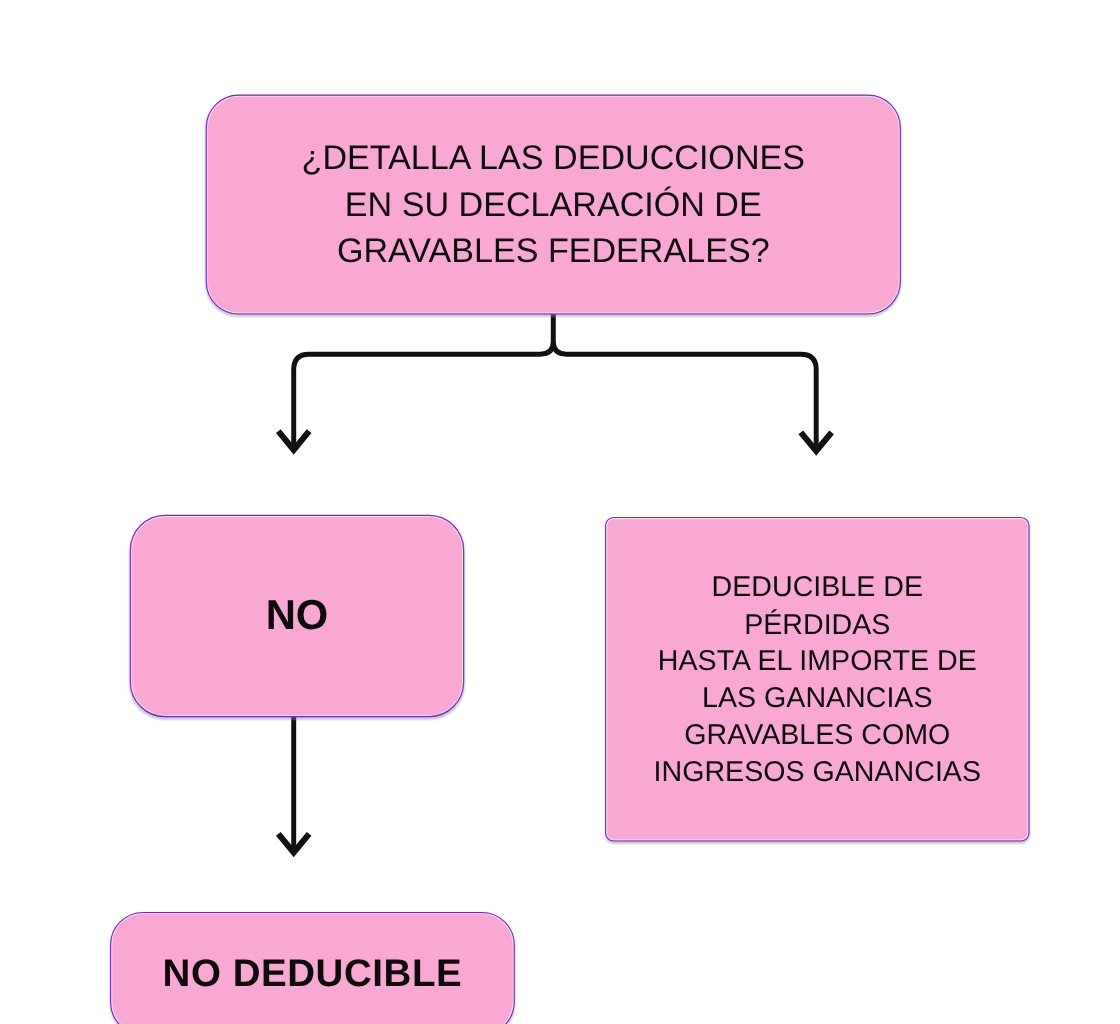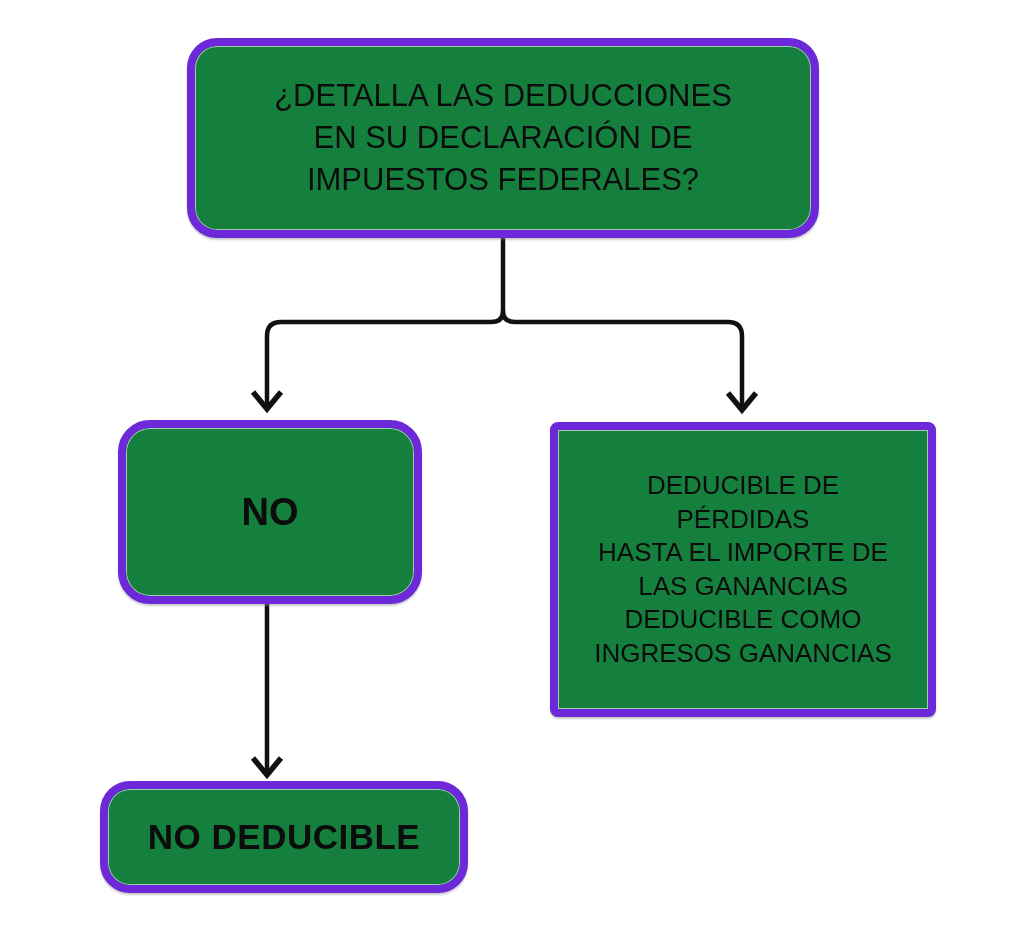--- a/index.html
+++ b/index.html
@@ -11,29 +11,30 @@
   .canvas {
     position: relative;
     width: 1018px;
     height: 931px;
     background: #ffffff;
     overflow: hidden;
   }
   .node {
     position: absolute;
     box-sizing: border-box;
-    background: #15803d;
-    border: 8px solid #6d28d9;
+    background: #f9a8d4;
+    border: 1px solid #6d28d9;
     box-shadow: 0 2px 2px rgba(130,142,137,0.45), inset 0 0 0 1px rgba(255,255,255,0.6);
     display: flex;
     flex-direction: column;
     justify-content: center;
     align-items: center;
     text-align: center;
     color: #0c0c0c;
+    margin-top: 48px;
   }
   .node .line { white-space: nowrap; }
 
   #node-question {
     left: 187px; top: 38px;
     width: 632px; height: 200px;
     border-radius: 30px;
     font-size: 31px;
     line-height: 42px;
     font-weight: 400;
@@ -85,33 +86,33 @@
     <path d="M503 311 Q503 322 515 322 L728 322 Q742 322 742 336 L742 408" stroke-width="4.5" stroke="#111111"></path>
     <path d="M728 393 L742 410 L756 393" stroke-width="5.5" stroke="#111111"></path>
 
     <path d="M267 573 L267 773" stroke-width="4.5" stroke="#111111"></path>
     <path d="M253 758 L267 775 L281 758" stroke-width="5.5" stroke="#111111"></path>
   </svg>
 
   <div class="node" id="node-question">
     <div class="line">¿DETALLA LAS DEDUCCIONES</div>
     <div class="line">EN SU DECLARACIÓN DE</div>
-    <div class="line">IMPUESTOS FEDERALES?</div>
+    <div class="line">GRAVABLES FEDERALES?</div>
   </div>
 
   <div class="node" id="node-no">
     <div class="line">NO</div>
   </div>
 
   <div class="node" id="node-loss-deductible">
     <div class="line">DEDUCIBLE DE</div>
     <div class="line">PÉRDIDAS</div>
     <div class="line">HASTA EL IMPORTE DE</div>
     <div class="line">LAS GANANCIAS</div>
-    <div class="line">DEDUCIBLE COMO</div>
+    <div class="line">GRAVABLES COMO</div>
     <div class="line">INGRESOS GANANCIAS</div>
   </div>
 
   <div class="node" id="node-not-deductible">
     <div class="line">NO DEDUCIBLE</div>
   </div>
 
 </div>
 
 </body></html>

